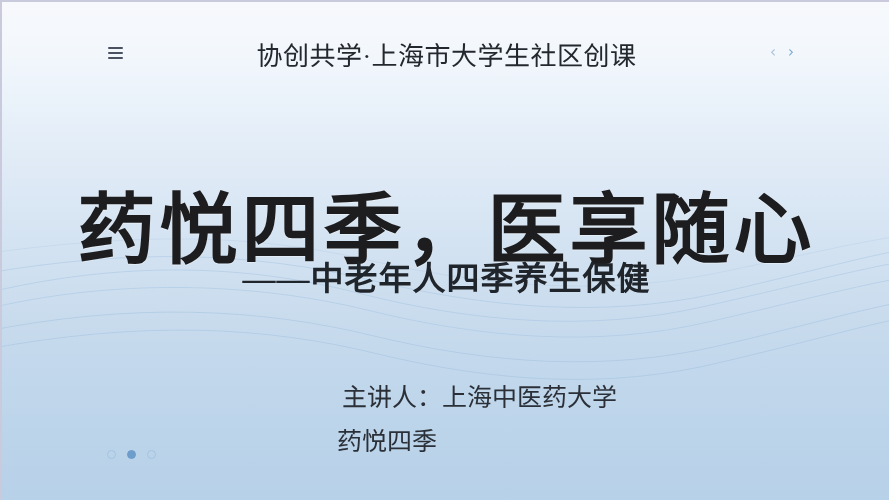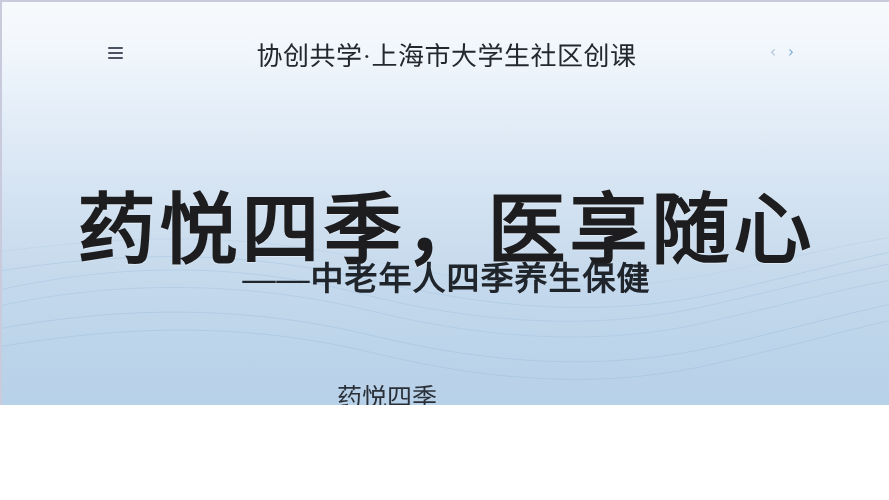--- a/index.html
+++ b/index.html
@@ -8,21 +8,21 @@
     padding: 0;
     background: #ffffff;
   }
   body {
     font-family: "Liberation Sans", "DejaVu Sans", sans-serif;
   }
 
   .slide-viewport {
     position: relative;
     width: 889px;
-    height: 405px;
+    height: 500px;
     overflow: hidden;
     box-sizing: border-box;
     border-top: 2px solid #c9cbdc;
     border-left: 2px solid #c9cbdc;
     background: linear-gradient(
       180deg,
       #f7f9fc 0%,
       #f4f8fc 8%,
       #eaf2fa 20%,
       #dfeaf6 34%,
@@ -223,20 +223,21 @@
       <button class="nav-arrow prev">‹</button>
       <button class="nav-arrow next">›</button>
     </div>
   </div>
 
   <h1 class="headline">药悦四季，医享随心</h1>
 
   <h2 class="subtitle">——中老年人四季养生保健</h2>
 
   <div class="presenter">
+    <span class="line-1">主讲人：上海中医药大学</span>
     <span class="line-2">药悦四季</span>
   </div>
 
   <div class="pager-dots">
     <button class="pager-dot" aria-label="1"></button>
     <button class="pager-dot active" aria-label="2"></button>
     <button class="pager-dot" aria-label="3"></button>
   </div>
 
 </div>

